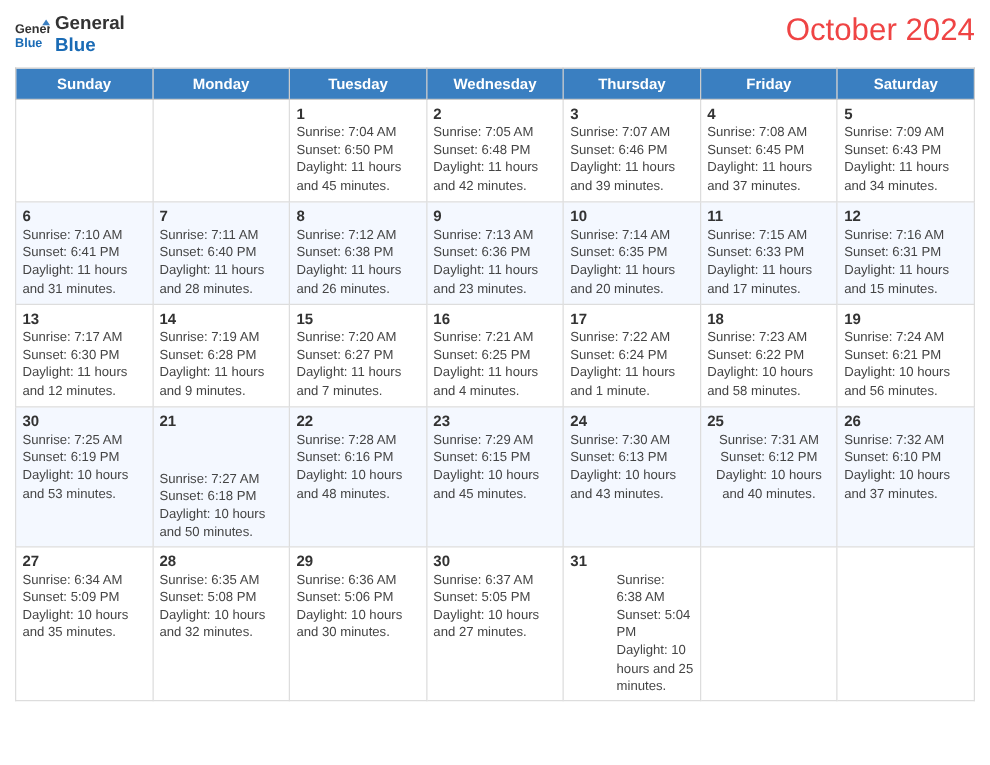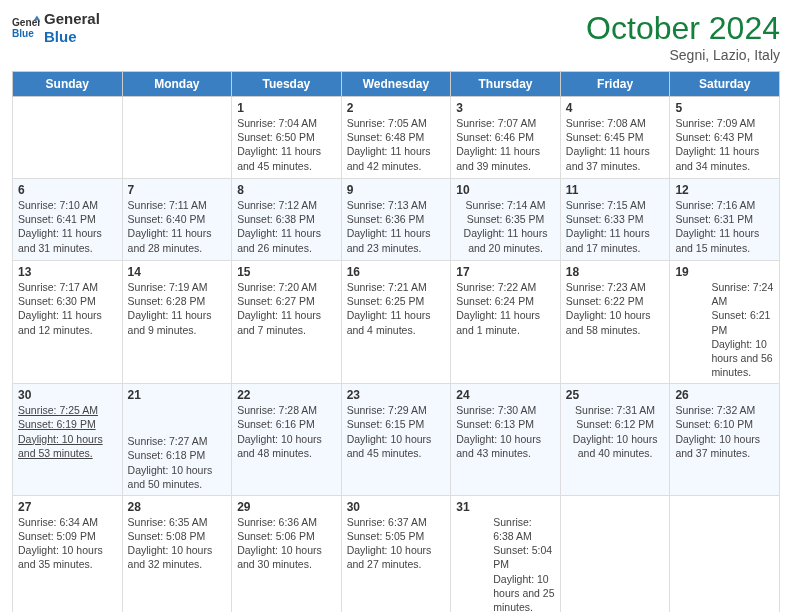--- a/index.html
+++ b/index.html
@@ -28,23 +28,23 @@
       gap: 4px;
     }
     .logo-icon {
       width: 28px;
       height: 28px;
     }
     .title-block {
       text-align: right;
     }
     .month-title {
-      font-size: 32px;
+      font-size: 25px;
       font-weight: normal;
-      color: #15803d;
+      color: #ef4444;
     }
     .location {
       font-size: 14px;
       color: #555;
     }
     table {
       width: 100%;
       border-collapse: collapse;
       font-size: 11px;
     }
@@ -96,21 +96,20 @@
         <text y="30" font-size="13" font-weight="bold" fill="#1a6bb5" font-family="Arial">Blue</text>
         <polygon points="28,8 36,8 32,2" fill="#3a7fc1"></polygon>
       </svg>
       <div style="display:flex;flex-direction:column;line-height:1.2">
         <span style="font-size:15px;font-weight:bold;color:#333;">General</span>
         <span style="font-size:15px;font-weight:bold;color:#1a6bb5;">Blue</span>
       </div>
     </div>
     <div class="title-block">
       <div class="month-title">October 2024</div>
-      <div class="location">Segni, Lazio, Italy</div>
     </div>
   </div>
 
   <table>
     <thead>
       <tr>
       <th>Sunday</th>
           <th>Monday</th>
           <th>Tuesday</th>
           <th>Wednesday</th>
@@ -174,21 +173,21 @@
 Daylight: 11 hours and 26 minutes.</div>
           </td>
           <td>
             <span class="day-num">9</span>
             <div class="day-info" style="white-space: pre-line;">Sunrise: 7:13 AM
 Sunset: 6:36 PM
 Daylight: 11 hours and 23 minutes.</div>
           </td>
           <td>
             <span class="day-num">10</span>
-            <div class="day-info" style="white-space: pre-line; text-align: center;">Sunrise: 7:14 AM
+            <div class="day-info" style="white-space: pre-line;">Sunrise: 7:14 AM
 Sunset: 6:35 PM
 Daylight: 11 hours and 20 minutes.</div>
           </td>
           <td>
             <span class="day-num">11</span>
             <div class="day-info" style="white-space: pre-line;">Sunrise: 7:15 AM
 Sunset: 6:33 PM
 Daylight: 11 hours and 17 minutes.</div>
           </td>
           <td>
@@ -230,29 +229,29 @@
 Daylight: 11 hours and 1 minute.</div>
           </td>
           <td>
             <span class="day-num">18</span>
             <div class="day-info" style="white-space: pre-line;">Sunrise: 7:23 AM
 Sunset: 6:22 PM
 Daylight: 10 hours and 58 minutes.</div>
           </td>
           <td>
             <span class="day-num">19</span>
-            <div class="day-info" style="white-space: pre-line; margin-left: 36px;">Sunrise: 7:24 AM
+            <div class="day-info" style="white-space: pre-line;">Sunrise: 7:24 AM
 Sunset: 6:21 PM
 Daylight: 10 hours and 56 minutes.</div>
           </td>
         </tr>
         <tr>
           <td>
             <span class="day-num">30</span>
-            <div class="day-info" style="white-space: pre-line; text-decoration: underline;">Sunrise: 7:25 AM
+            <div class="day-info" style="white-space: pre-line;">Sunrise: 7:25 AM
 Sunset: 6:19 PM
 Daylight: 10 hours and 53 minutes.</div>
           </td>
           <td>
             <span class="day-num">21</span>
             <div class="day-info" style="white-space: pre-line; margin-top: 32px;">Sunrise: 7:27 AM
 Sunset: 6:18 PM
 Daylight: 10 hours and 50 minutes.</div>
           </td>
           <td>

